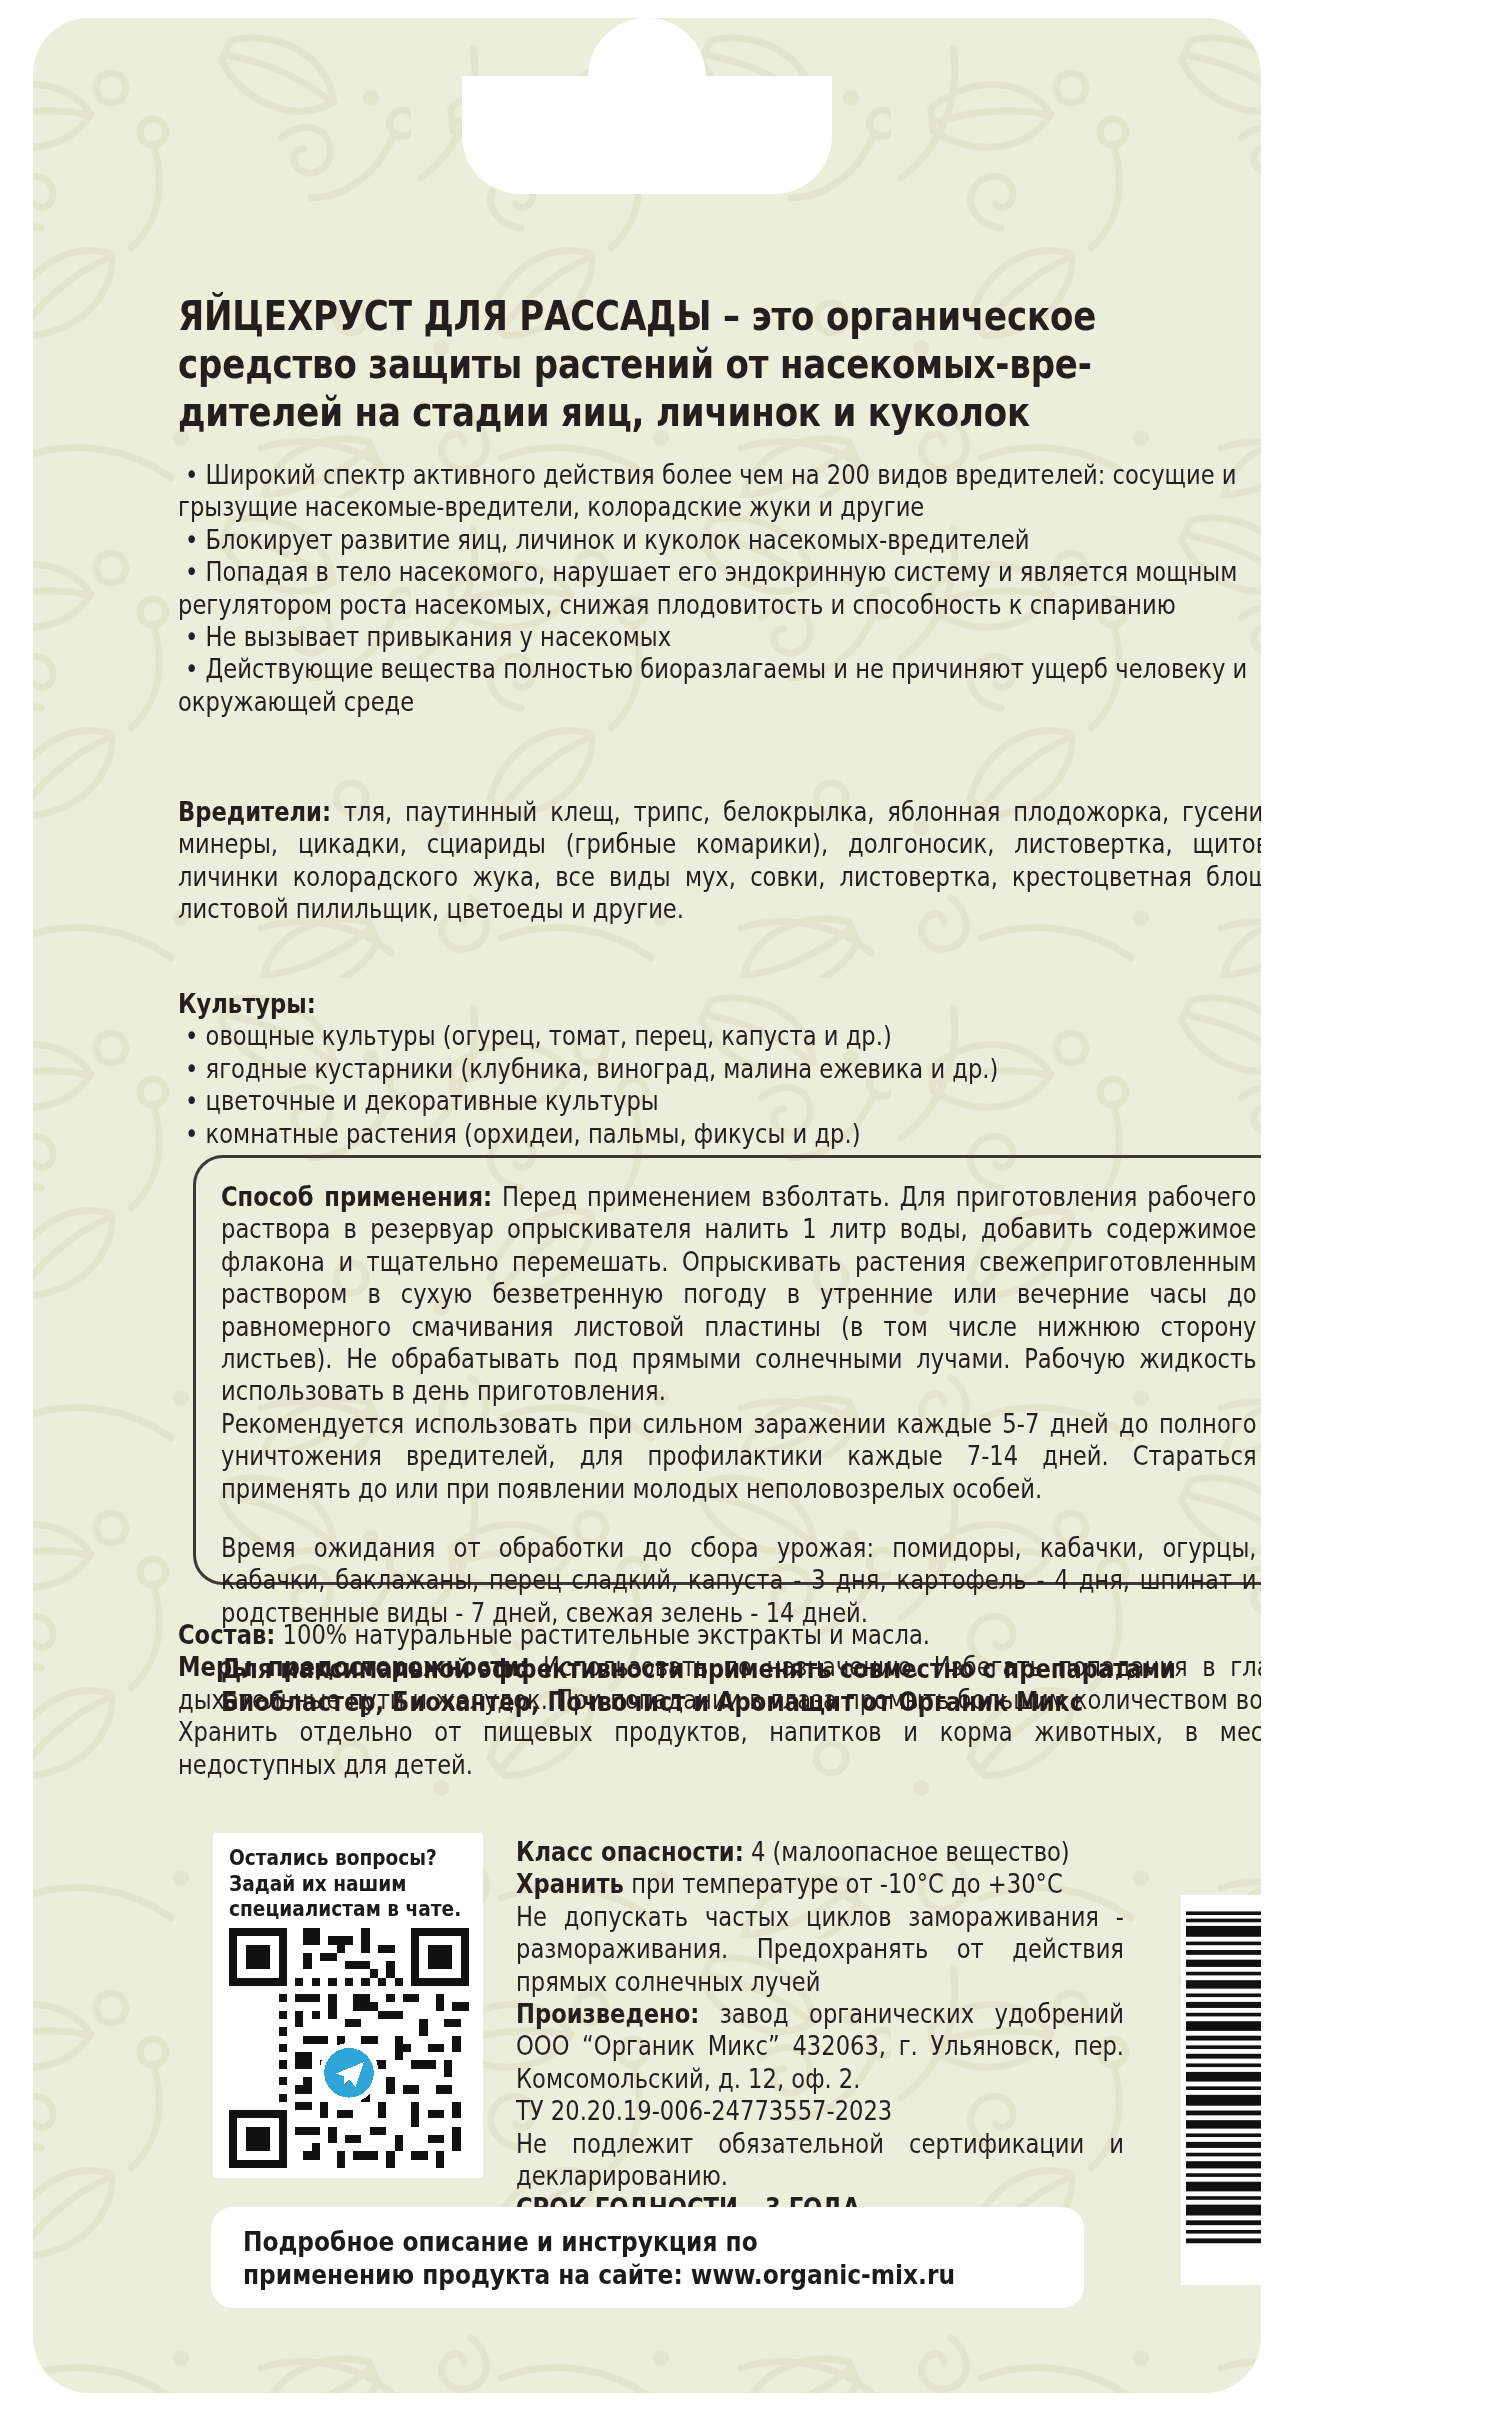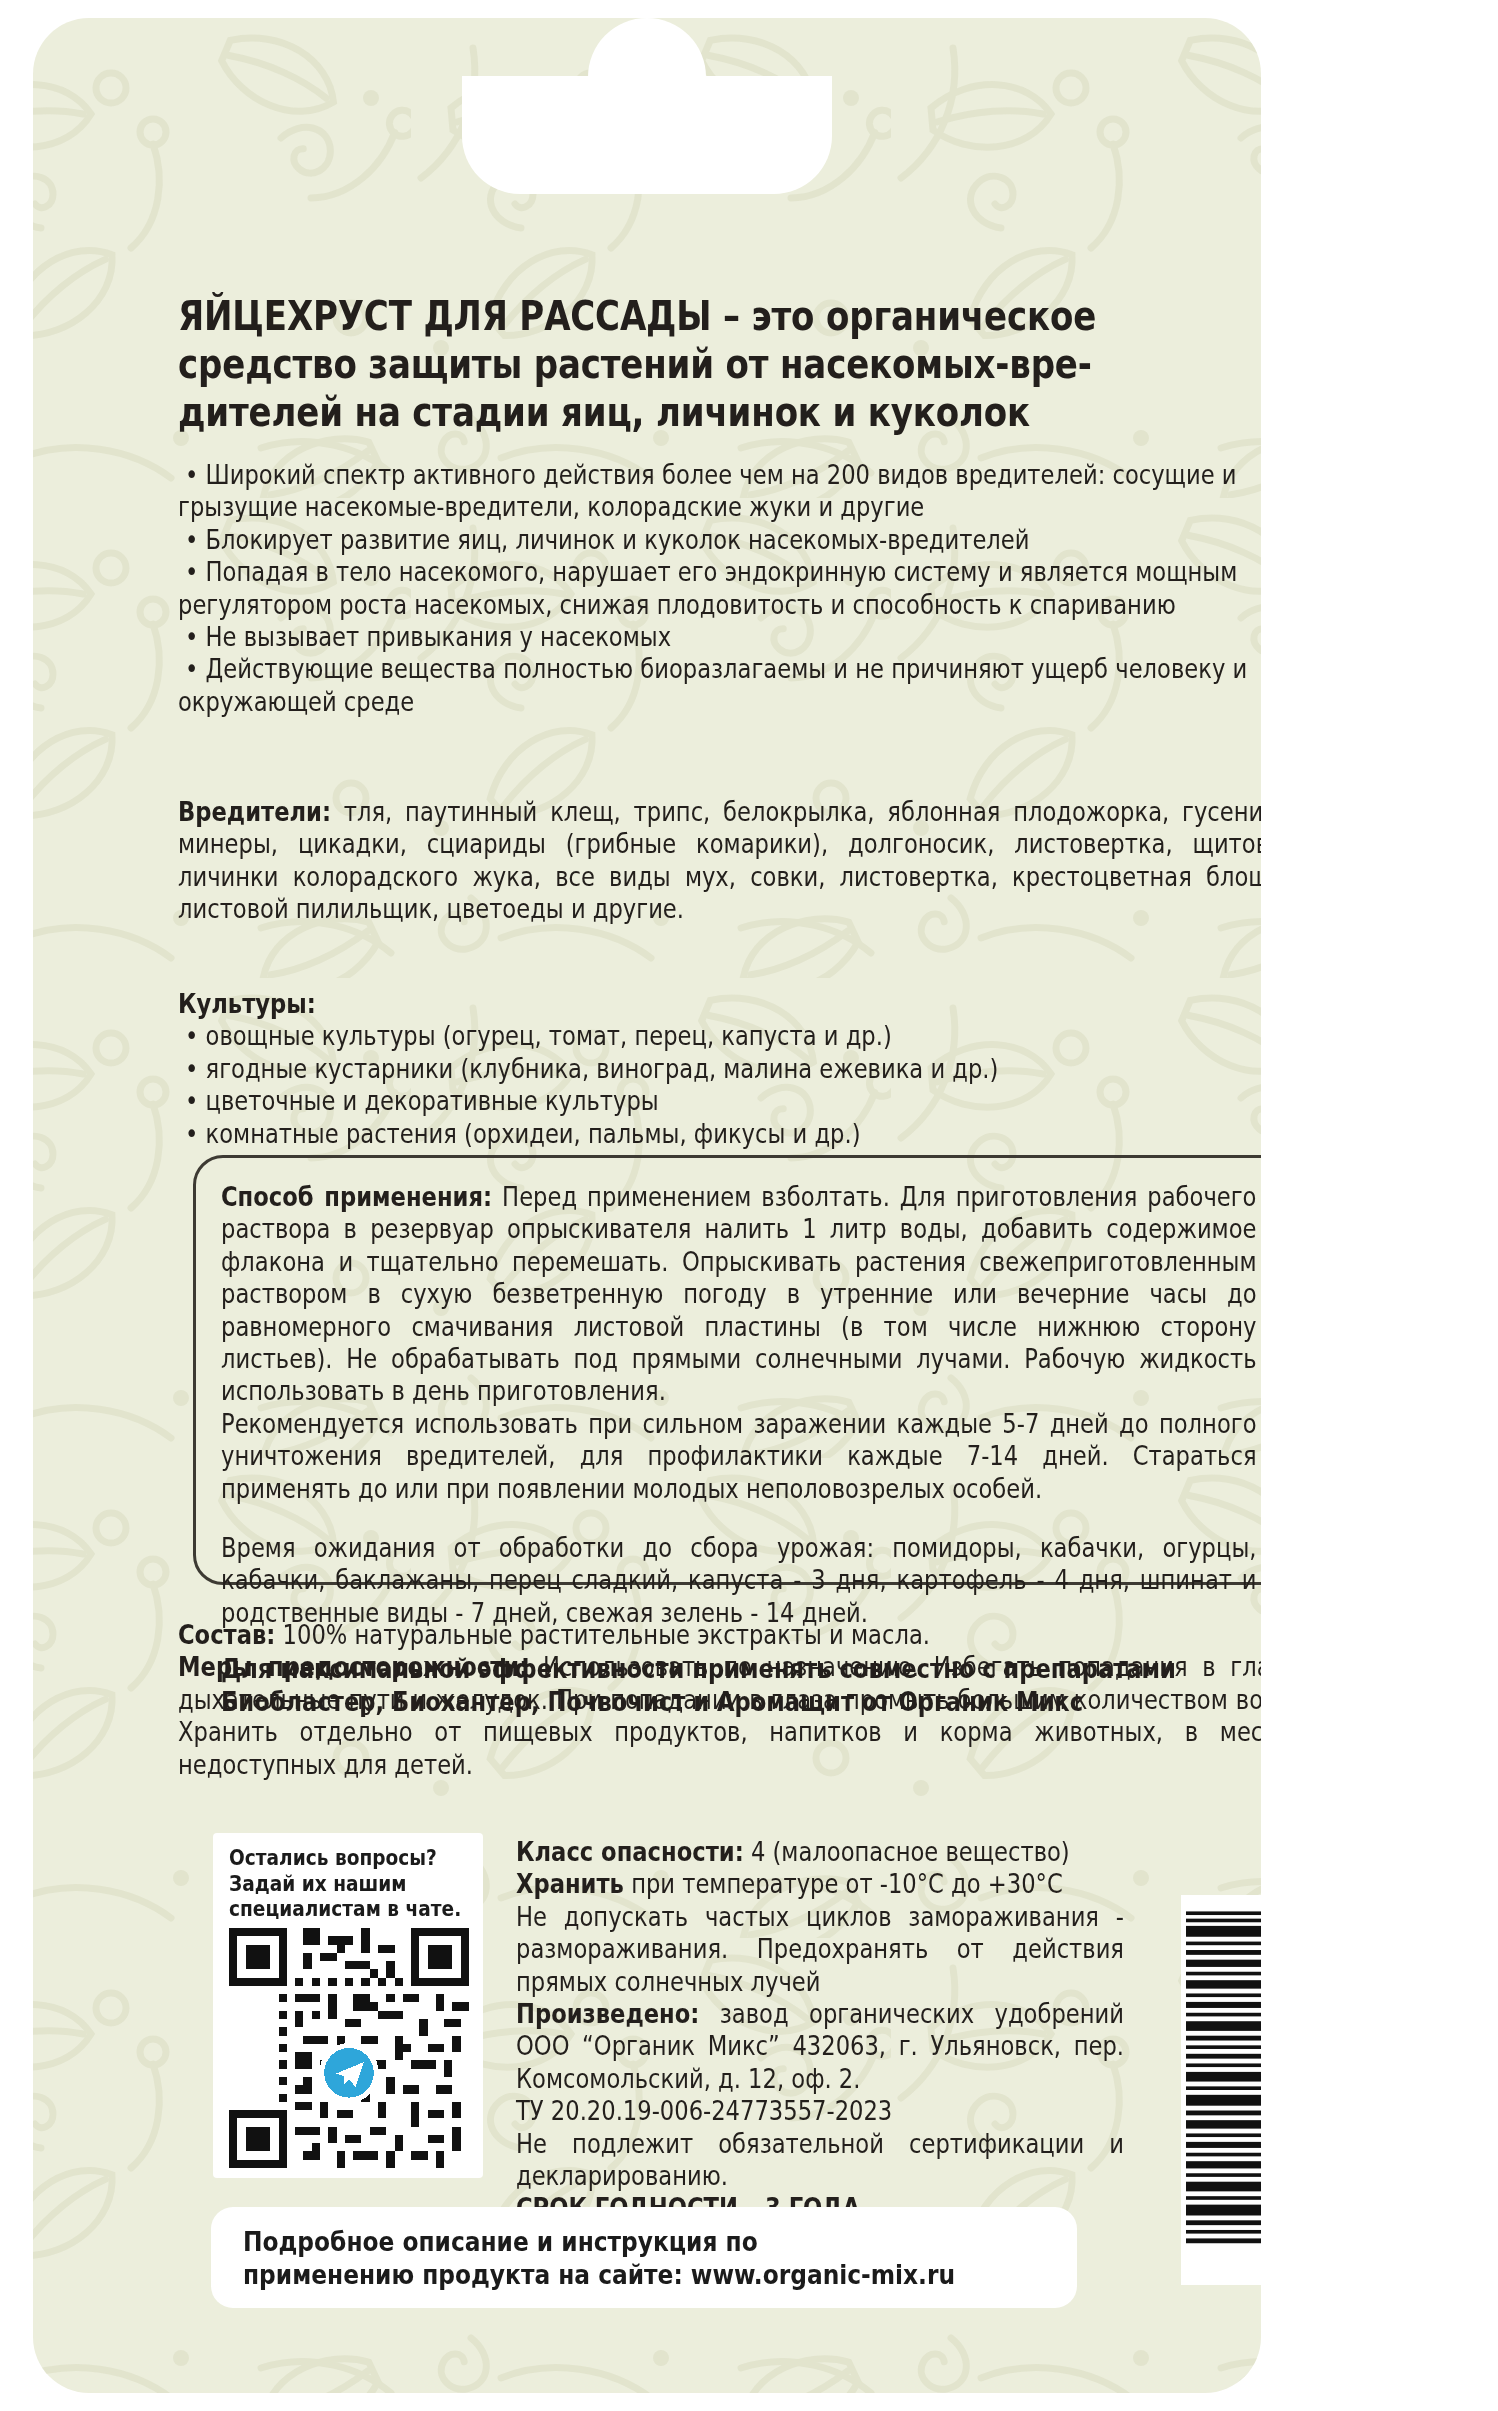--- a/index.html
+++ b/index.html
@@ -139,21 +139,21 @@
   }
   .barcode .bpre span{
     transform:rotate(-90deg);
     font-family:"Liberation Sans",sans-serif;
     font-size:31px;color:#111;
   }
 
   
   .footbox{
     position:absolute;left:178px;top:2189px;width:866px;height:101px;
-    background:#ffffff;border-radius:22px;
+    background:#ffffff;border-radius:22px;padding-left:7px;
   }
   .foottext{
     position:absolute;left:32px;top:18px;width:820px;
     font-family:"DejaVu Sans Condensed","Liberation Sans Narrow","Liberation Sans",sans-serif;
     font-weight:700;font-size:27px;line-height:33px;color:#1b1b1b;
     transform:scaleX(.96);transform-origin:left top;
   }
 </style>
 </head>
 <body>

